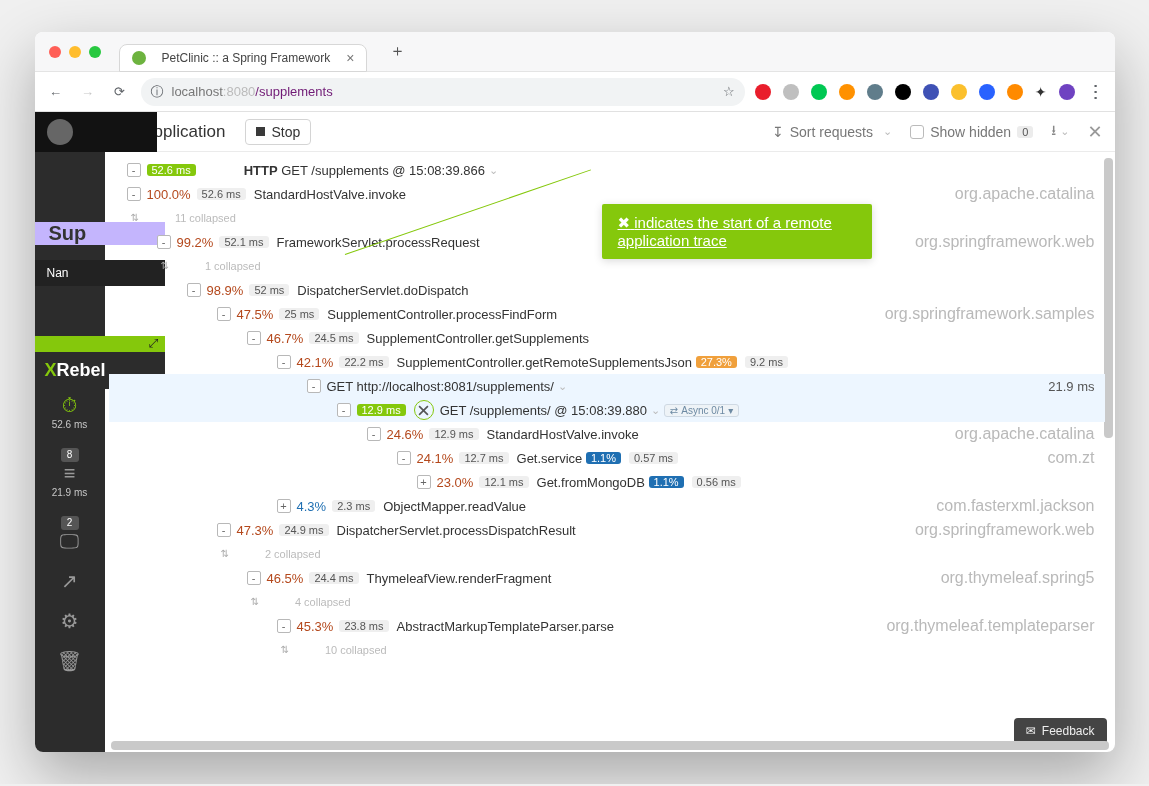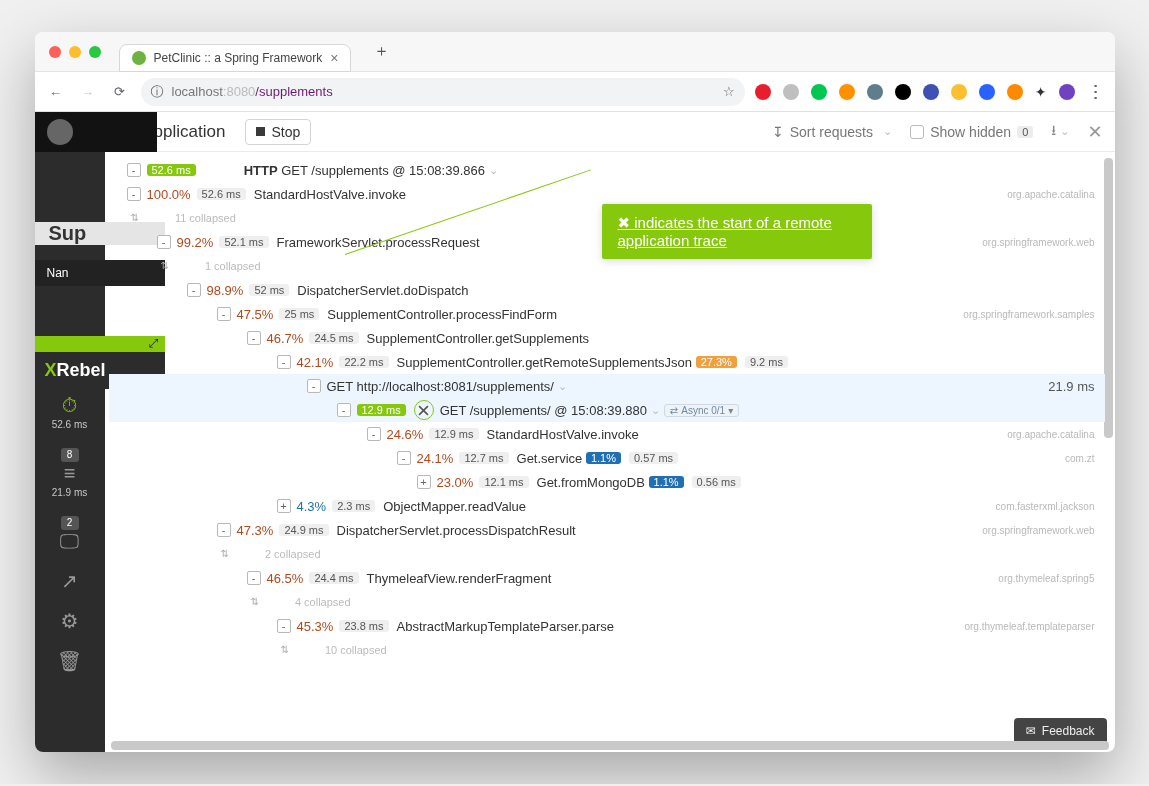--- a/index.html
+++ b/index.html
@@ -28,21 +28,21 @@
   gap: 10px;
   border-bottom: 1px solid #e4e4e4;
   background: #f7f7f8;
 }
 .traffic { display: flex; gap: 8px; }
 .traffic span { width: 12px; height: 12px; border-radius: 50%; display: block; }
 .tr-close { background: #ff5f57; }
 .tr-min { background: #ffbd2e; }
 .tr-max { background: #28c840; }
 .tab {
-  display: flex; align-items: center; gap: 8px; border: 1px solid #d7d7d7;
+  display: flex; align-items: center; gap: 16px; border: 1px solid #d7d7d7;
   border-radius: 8px 8px 0 0; padding: 5px 12px; margin-left: 8px;
   background: #fff; position: relative; top: 6px; font-size: 12px; color: #444;
 }
 .tab-favicon { width: 14px; height: 14px; border-radius: 50%; background: #6db33f; }
 .tab-close { color: #777; cursor: pointer; font-size: 14px; }
 .new-tab { width: 24px; height: 24px; display: flex; align-items: center; justify-content: center; color: #555; cursor: pointer; font-size: 16px; margin-left: 8px; }
 .chrome-toolbar {
   height: 40px; display: flex; align-items: center; padding: 0 10px; gap: 10px;
   border-bottom: 1px solid #e1e1e1;
 }
@@ -56,21 +56,21 @@
 .ext-icons { display: flex; align-items: center; gap: 12px; }
 .ext-icons .ext { width: 16px; height: 16px; border-radius: 50%; }
 .menu-dots { font-size: 18px; transform: rotate(90deg); color: #5f6368; cursor: pointer; }
 .content-area { flex: 1; display: flex; min-height: 0; }
 .sidebar {
   width: 70px; background: #2c2c2c; color: #c7c7c7; display: flex; flex-direction: column;
   align-items: center; padding-top: 0; position: relative;
 }
 .sidebar-top-dark { width: 122px; height: 40px; position: absolute; left: 0; top: 0; background: #121212; }
 .sidebar-top-dark::after { content:""; position:absolute; left:12px; top:7px; width:26px; height:26px; border-radius:50%; background:#666; }
-.peek-block { position: absolute; left: 0; width: 130px; background: #e5e5e5; color: #333; }
+.peek-block { position: absolute; left: 0; width: 130px; background: #c4b5fd; color: #333; }
 .peek-sup { top: 110px; font-weight: 700; font-size: 20px; padding-left: 14px;}
 .peek-name { top: 148px; background: #222; color:#fff; padding:6px 12px; font-size:12px;}
 .peek-app { top: 180px; background:#fff; padding:6px 12px; font-size:14px; }
 .xrebel-band { position:absolute; left:0; top:224px; width:130px; height:16px; background:#85c80c; display:flex; justify-content:flex-end; padding-right:3px; }
 .expand-icon { width:16px; color:#222; font-size:12px; text-align:center; }
 .xrebel-logo { position:absolute; left:0; top:240px; width:130px; background:#2c2c2c; color:#fff; font-weight:800; padding:8px 10px; font-size:18px;}
 .xrebel-logo .x { color:#85c80c; }
 .side-nav { position:absolute; top:276px; width:70px; left:0; display:flex; flex-direction:column; align-items:center; gap:2px; }
 .side-item { width:100%; text-align:center; padding:6px 0; font-size:10px; }
 .side-item .icon { font-size:20px; display:block; color:#85c80c; margin-bottom:2px; }
@@ -92,21 +92,21 @@
 .row { display:flex; align-items:center; min-height:24px; padding: 2px 0; position:relative;}
 .toggle { width:14px; height:14px; border:1px solid #b8b8b8; background:#fff; color:#666; font-size:11px; line-height:12px; text-align:center; border-radius:2px; cursor:pointer; margin-right:6px; display:inline-block;}
 .pct { color:#b4481c; font-weight:500; margin-right:6px; }
 .pct.blue { color:#1f6fb2; }
 .ms { background:#efefef; color:#555; border-radius:3px; padding:0 5px; font-size:11px; margin-right:8px;}
 .ms.green { background:#85c80c; color:#fff; }
 .ms.blue { background:#1f6fb2; color:#fff; }
 .ms.orange { background:#f0a03c; color:#fff; }
 .label { color:#333; }
 .label.strong { font-weight:700;padding-left:40px; }
-.right-pkg { position:absolute; right:10px; color:#b9b9b9; font-size:10px;}
+.right-pkg { position:absolute; right:10px; color:#b9b9b9; font-size:16px;}
 .collapsed-note { color:#bbb; font-size:11px; margin-left:28px; }
 .sep-arrows { font-size:10px; color:#aaa; margin:0 8px 0 4px; display:inline-block; line-height:1;}
 .callout {
   position:absolute; background:#85c80c; color:#fff; padding:10px 16px; font-size:15px;
   border-radius:2px; z-index:5; box-shadow: 0 2px 8px rgba(0,0,0,.15); text-decoration: underline;
 }
 .callout-line { position:absolute; background:#85c80c; height:1px; z-index:4; transform-origin: left center;}
 .remote-ring { display:inline-flex; width:20px; height:20px; border:1.5px solid #85c80c; border-radius:50%; align-items:center; justify-content:center; margin-right:6px;}
 .remote-ring svg { width:11px; height:11px; }
 .async-badge { border:1px solid #cfd9e3; background:#eef3f7; color:#6d8aa3; border-radius:3px; padding:0 5px; font-size:10px; display:inline-flex; align-items:center; gap:3px;}

